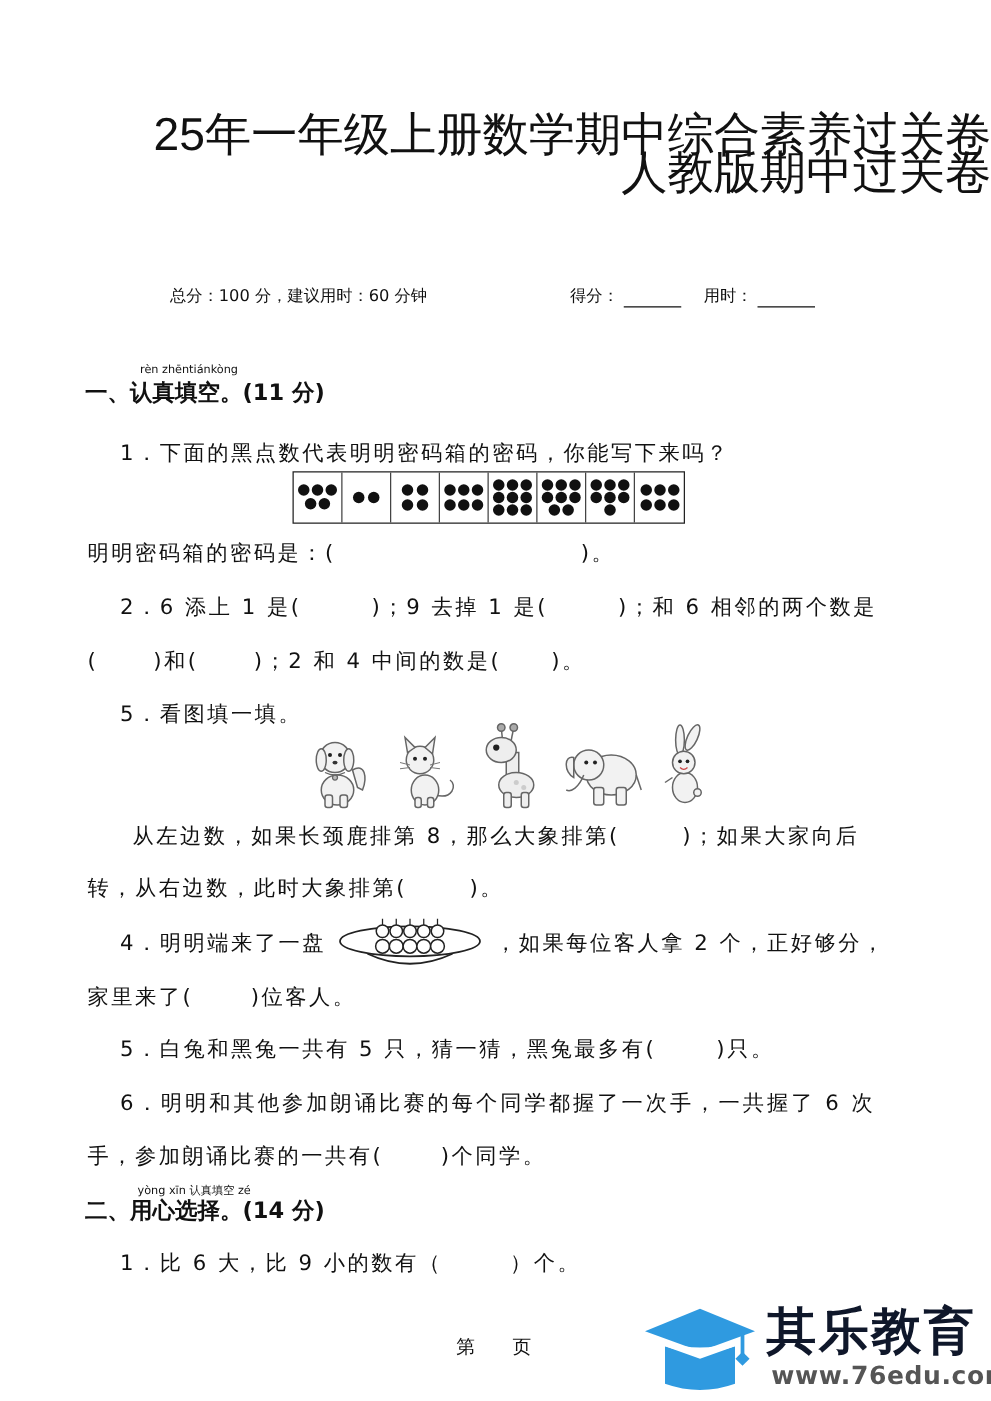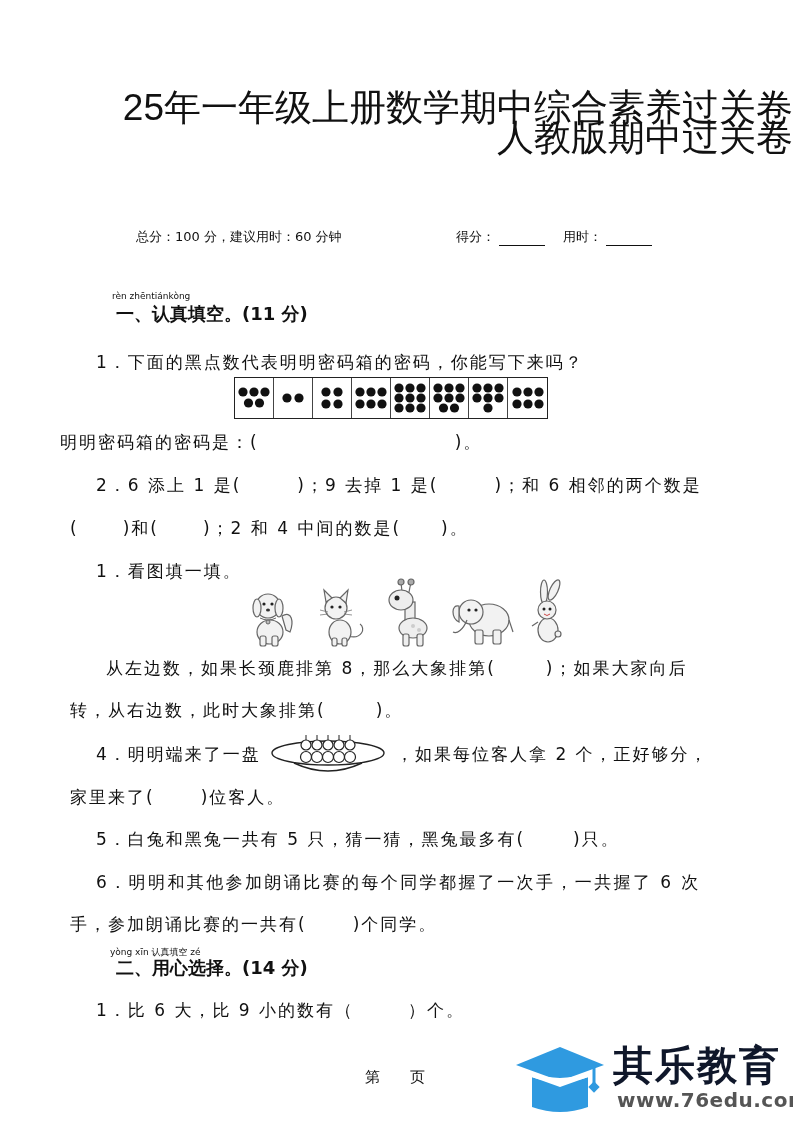--- a/index.html
+++ b/index.html
@@ -1,21 +1,21 @@
 <!DOCTYPE html>
 <html><head>
 <meta charset="utf-8">
 <style>
   html, body { margin: 0; padding: 0; background: #ffffff; }
   body { width: 793px; height: 1121px; position: relative; overflow: hidden; color: #111; font-family: "DejaVu Sans", sans-serif; }
   .abs { position: absolute; }
   .title { left: 0; width: 793px; text-align: right; font-family: "Liberation Sans", sans-serif; font-size: 37px; line-height: 44px; color: #111; letter-spacing: 0px; }
   .meta { top: 228px; font-size: 13px; }
   .blank-line { display: inline-block; border-bottom: 1px solid #111; width: 46px; height: 14px; vertical-align: bottom; margin-left: 4px; }
-  .section-h { font-size: 18px; font-weight: bold; margin-left: 48px; }
+  .section-h { font-size: 18px; font-weight: bold; }
   .pinyin { font-size: 9px; font-family: "DejaVu Sans", sans-serif; letter-spacing: 0; }
   .q { font-size: 17px; letter-spacing: 2px; white-space: nowrap; }
   .paren-gap { display: inline-block; }
   .dotbox { top: 377px; left: 234px; display: flex; border: 1px solid #222; height: 40px; }
   .cell { width: 39px; height: 40px; border-right: 1px solid #444; display: flex; align-items: center; justify-content: center; box-sizing: border-box; }
   .cell:last-child { border-right: none; }
   .footer-page { top: 1068px; left: 365px; font-size: 15px; letter-spacing: 0; }
   .logo-text { font-family: "DejaVu Sans", sans-serif; font-weight: bold; }
 </style>
 </head>
@@ -110,32 +110,32 @@
       <svg width="38" height="32" viewBox="0 0 38 32">
         <circle cx="8" cy="10" r="4.6" fill="#111"></circle>
         <circle cx="19" cy="10" r="4.6" fill="#111"></circle>
         <circle cx="30" cy="10" r="4.6" fill="#111"></circle>
         <circle cx="8" cy="22" r="4.6" fill="#111"></circle>
         <circle cx="19" cy="22" r="4.6" fill="#111"></circle>
         <circle cx="30" cy="22" r="4.6" fill="#111"></circle>
       </svg>
     </div>
   </div>
-<div class="abs q" style="top:431px; left:60px;">
+<div class="abs q" style="top:431px; left:70px;">
   <span>明明密码箱的密码是：(</span><span class="paren-gap" style="width:196px;"></span><span>)。</span>
 </div>
 
 <div class="abs q" style="top:474px; left:96px;">
   <span>2．6 添上 1 是(</span><span class="paren-gap" style="width:56px;"></span><span>)；9 去掉 1 是(</span><span class="paren-gap" style="width:56px;"></span><span>)；和 6 相邻的两个数是</span>
 </div>
 <div class="abs q" style="top:517px; left:70px;">
   <span>(</span><span class="paren-gap" style="width:44px;"></span><span>)和(</span><span class="paren-gap" style="width:44px;"></span><span>)；2 和 4 中间的数是(</span><span class="paren-gap" style="width:40px;"></span><span>)。</span>
 </div>
 
-<div class="abs q" style="top:560px; left:96px;">1．看图填一填。</div>
+<div class="abs q" style="top:560px; left:96px;">5．看图填一填。</div>
 <div class="abs" style="top:578px; left:246px; width:320px; height:70px; display:flex; justify-content:space-between; align-items:flex-end;">
   <svg width="52" height="62" viewBox="0 0 52 62">
     <g fill="#f2f2f2" stroke="#666" stroke-width="1.2">
       <path d="M36 30 C46 24 48 36 44 46 L40 44 Z"></path>
       <ellipse cx="24" cy="46" rx="13" ry="12"></ellipse>
       <circle cx="22" cy="20" r="12"></circle>
       <ellipse cx="11" cy="22" rx="4" ry="9"></ellipse>
       <ellipse cx="33" cy="22" rx="4" ry="9"></ellipse>
       <rect x="14" y="50" width="6" height="10" rx="2"></rect>
       <rect x="26" y="50" width="6" height="10" rx="2"></rect>

